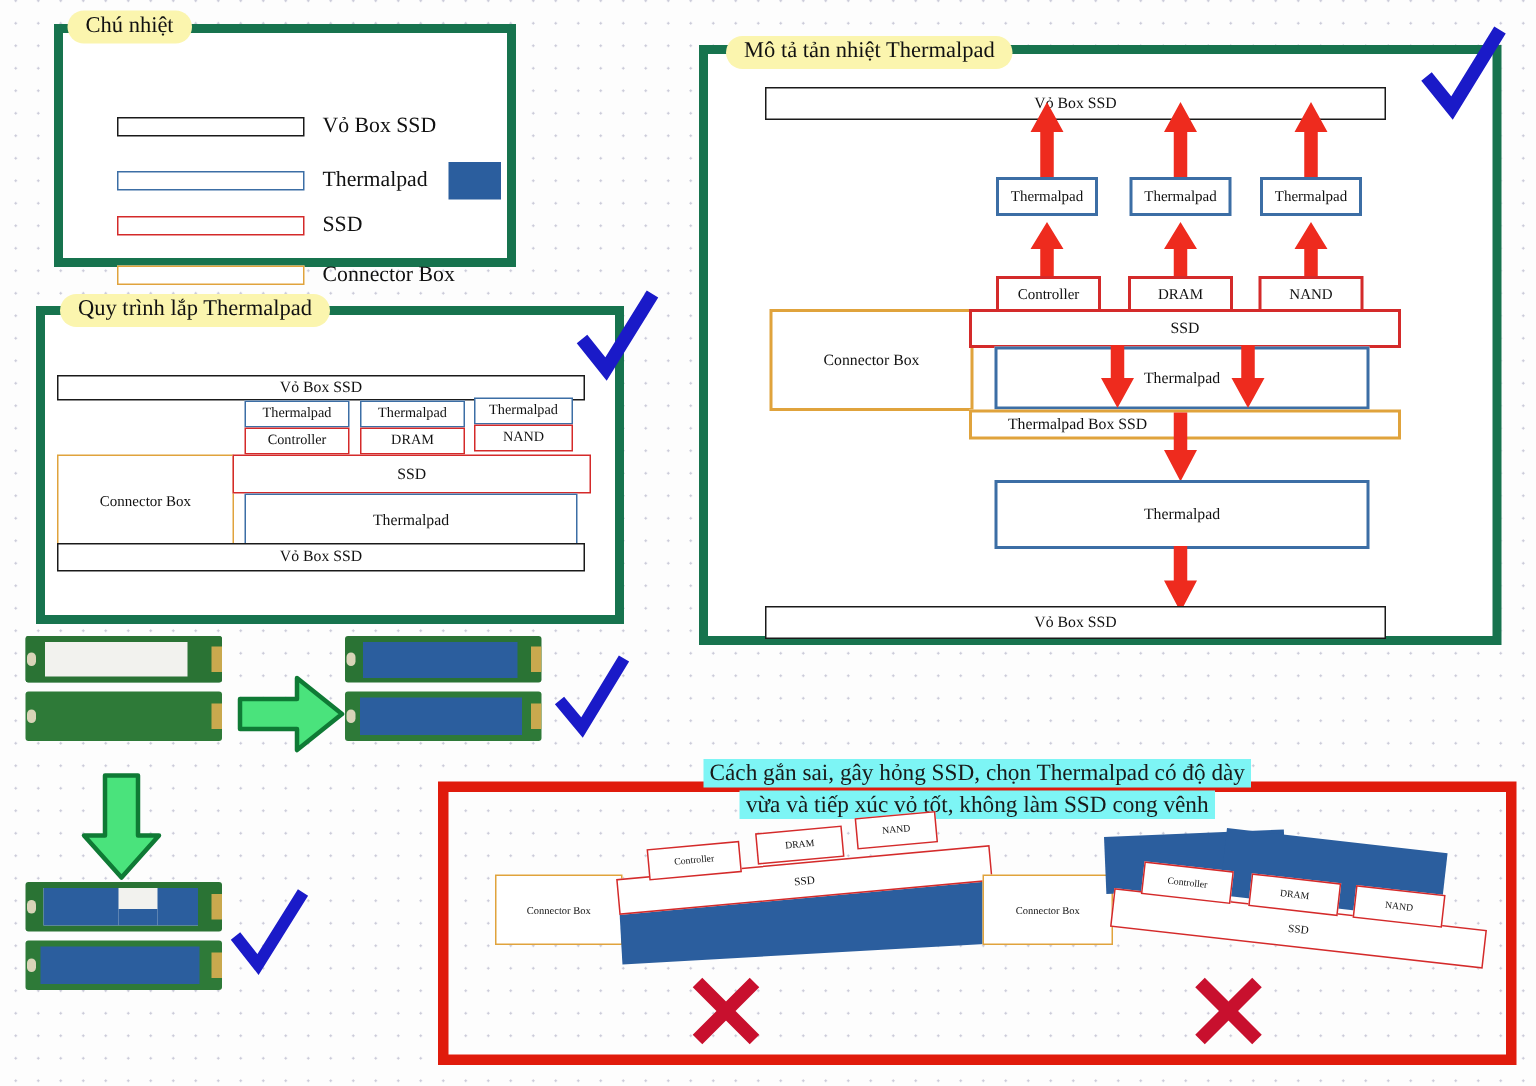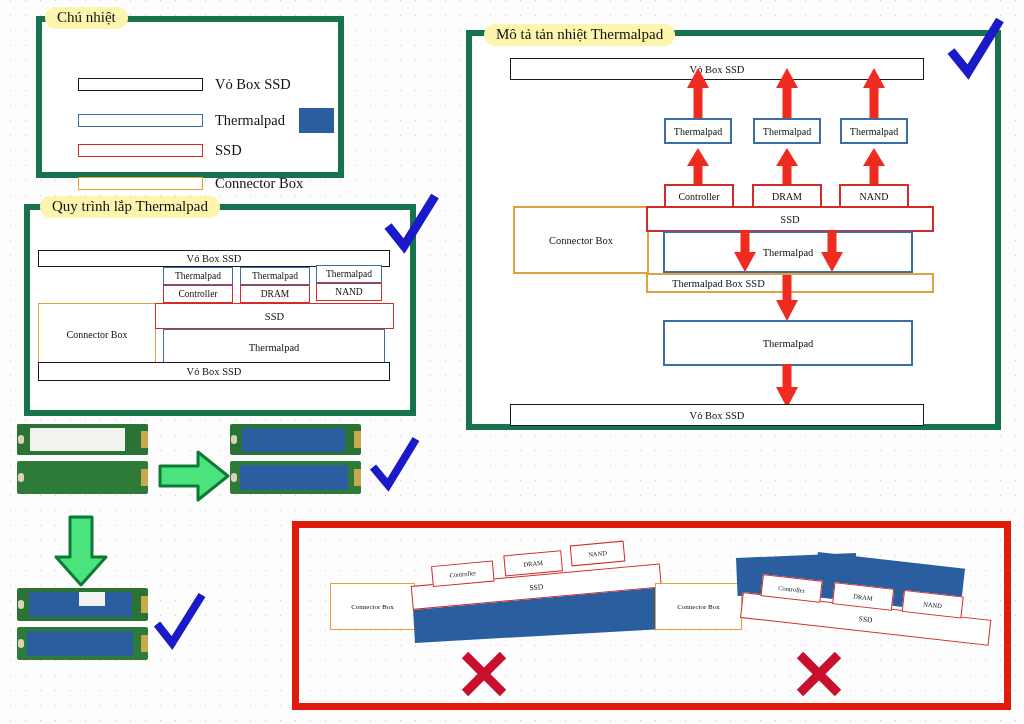--- a/index.html
+++ b/index.html
@@ -304,20 +304,22 @@
   <div class="ssd-notch" style="left:1px;top:12px;width:6px;height:9px;border-radius:3px;"></div>
 </div>
 <div class="check" style="left:152px;top:592px;">
   <svg width="54" height="58" viewBox="0 0 54 58">
       <path d="M5 32 L20 51 L50 3" stroke="#1A1AC8" stroke-width="8" fill="none"></path>
     </svg>
 </div>
 
 <div class="abs rpanel" style="left:292px;top:521px;width:719px;height:189px;"></div>
 <div class="warn-text" style="left:292px;top:506px;width:719px;">
+  <div><span>Cách gắn sai, gây hỏng SSD, chọn Thermalpad có độ dày</span></div>
+  <div><span>vừa và tiếp xúc vỏ tốt, không làm SSD cong vênh</span></div>
 </div>
 
 <div class="abs bar b-orange" style="left:330px;top:583px;width:85px;height:47px;font-size:7px;border-width:1.4px;">
   <span>Connector Box</span>
 </div>
 <div class="blue-pad" style="left:412px;top:590px;width:245px;height:53px;transform:rotate(-3.2deg);transform-origin:left top;"></div>
 <div class="tilt" style="left:412px;top:600px;transform:rotate(-5.2deg);">
   <div class="bar b-red" style="position:absolute;left:0;top:-14px;width:248px;height:22px;font-size:7.5px;border-width:1.4px;">
     <span>SSD</span>
   </div>

